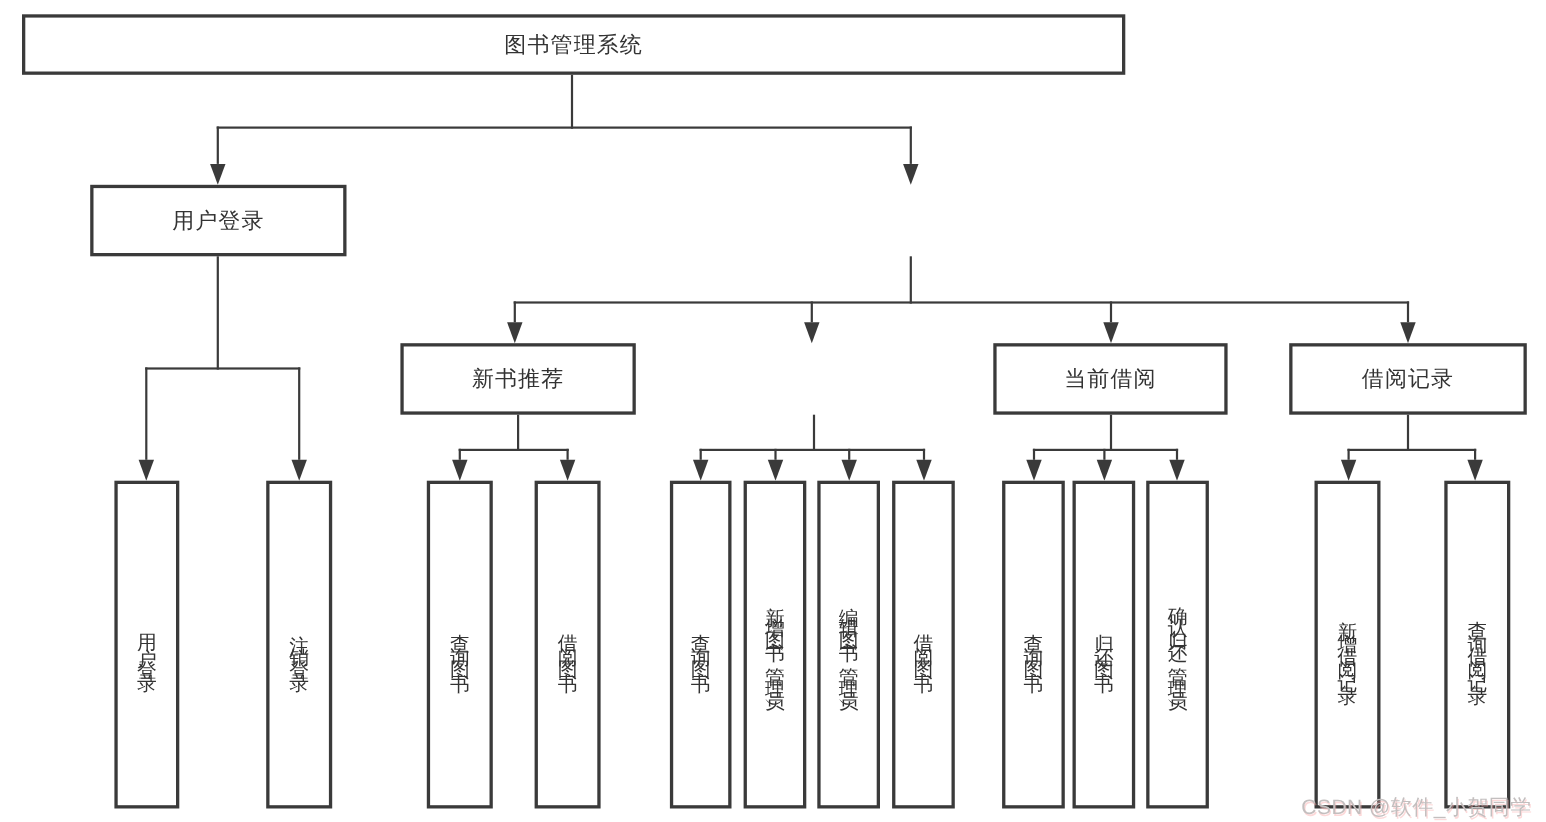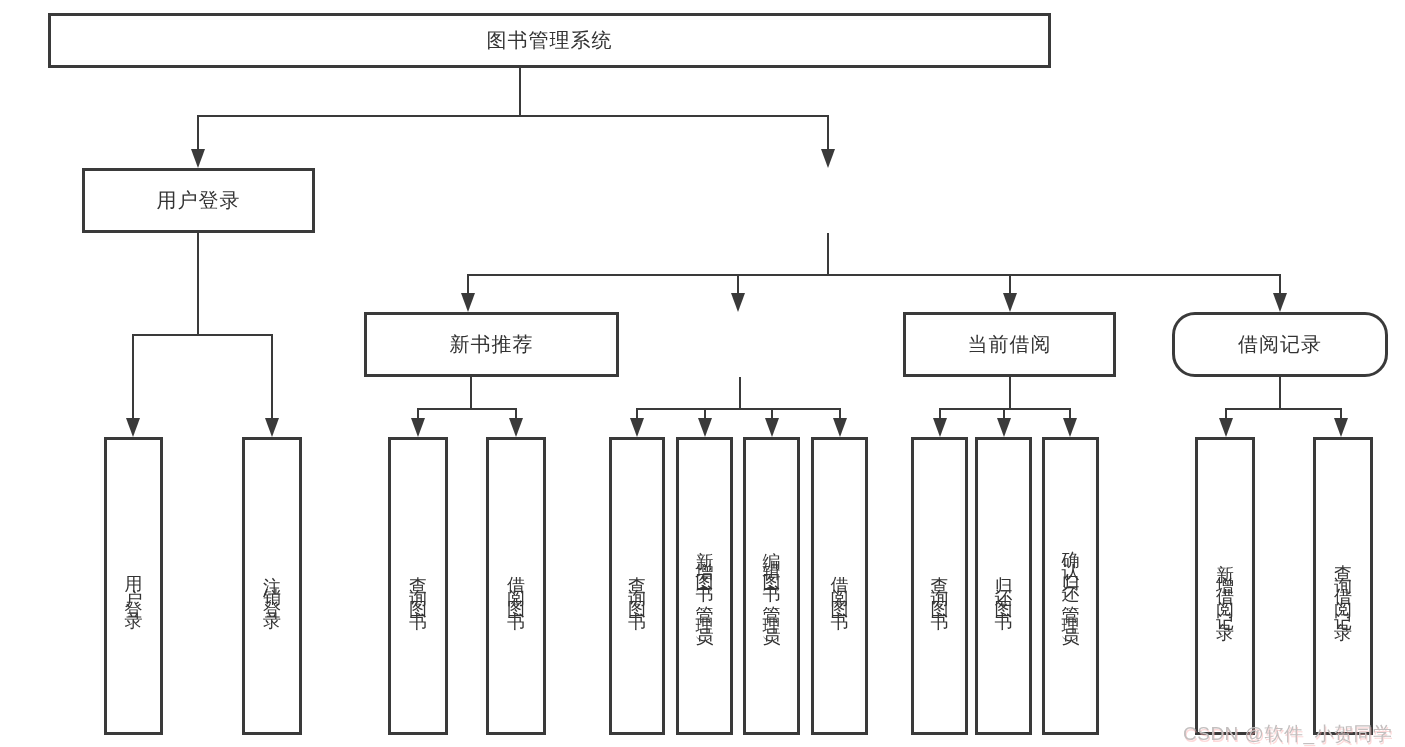--- a/index.html
+++ b/index.html
@@ -40,21 +40,21 @@
     font-size:19px;color:#c3bfbf;letter-spacing:0.5px;
     text-shadow:1px 2px 0 rgba(250,170,170,0.45);
     white-space:nowrap;
   }
 </style>
 </head>
 <body>
 
 <div class="stage">
 
-  <div class="box" style="left:20px;top:13px;width:1003px;height:55px;margin-left:28px;">
+  <div class="box" style="left:20px;top:13px;width:1003px;height:55px;">
     <span>图书管理系统</span>
   </div>
 
   <div class="vline" style="left:519px;top:68px;height:49px;"></div>
   <div class="hline" style="left:197px;top:115px;width:632px;"></div>
   <div class="vline" style="left:197px;top:115px;height:34px;"></div>
   <div class="ahead" style="left:191px;top:149px;"></div>
   <div class="vline" style="left:827px;top:115px;height:34px;"></div>
   <div class="ahead" style="left:821px;top:149px;"></div>
 
@@ -73,27 +73,27 @@
   <div class="hline" style="left:467px;top:274px;width:814px;"></div>
   <div class="vline" style="left:467px;top:274px;height:19px;"></div>
   <div class="ahead" style="left:461px;top:293px;"></div>
   <div class="vline" style="left:737px;top:274px;height:19px;"></div>
   <div class="ahead" style="left:731px;top:293px;"></div>
   <div class="vline" style="left:1009px;top:274px;height:19px;"></div>
   <div class="ahead" style="left:1003px;top:293px;"></div>
   <div class="vline" style="left:1279px;top:274px;height:19px;"></div>
   <div class="ahead" style="left:1273px;top:293px;"></div>
 
-  <div class="box" style="left:364px;top:312px;width:255px;height:65px;">
+  <div class="box" style="left:364px;top:312px;width:214px;height:65px;">
     <span>新书推荐</span>
   </div>
   <div class="box" style="left:903px;top:312px;width:213px;height:65px;">
     <span>当前借阅</span>
   </div>
-  <div class="box" style="left:1172px;top:312px;width:216px;height:65px;border-radius:23px;">
+  <div class="box" style="left:1172px;top:312px;width:216px;height:65px;">
     <span>借阅记录</span>
   </div>
 
   <div class="vline" style="left:470px;top:377px;height:33px;"></div>
   <div class="hline" style="left:417px;top:408px;width:100px;"></div>
   <div class="vline" style="left:417px;top:408px;height:10px;"></div>
   <div class="ahead" style="left:411px;top:418px;"></div>
   <div class="vline" style="left:515px;top:408px;height:10px;"></div>
   <div class="ahead" style="left:509px;top:418px;"></div>
 

